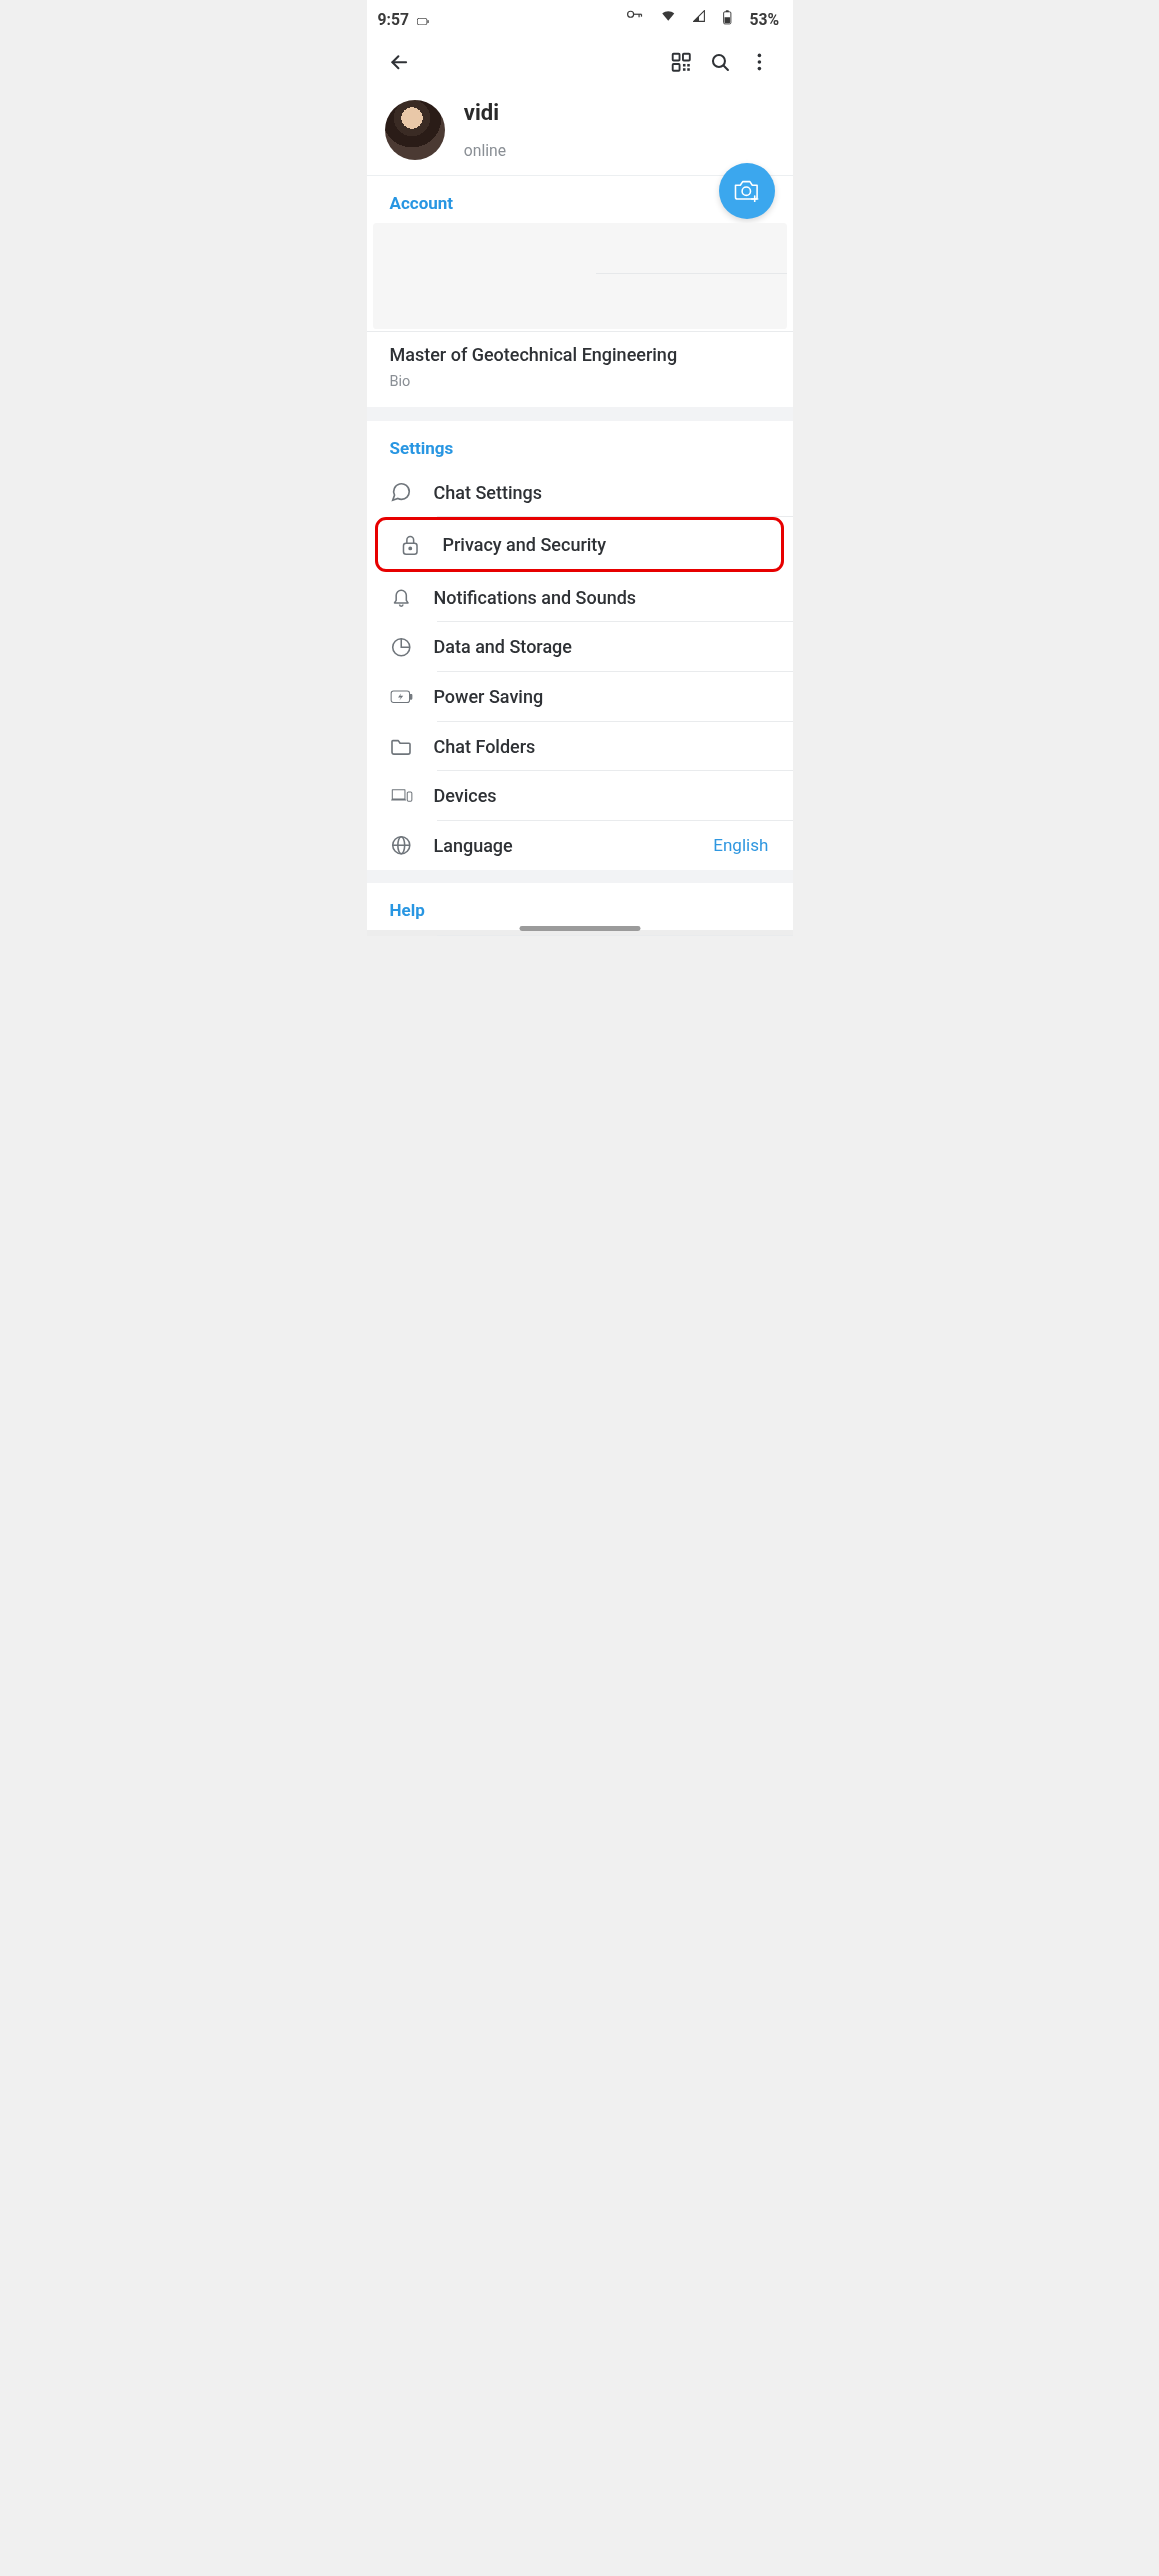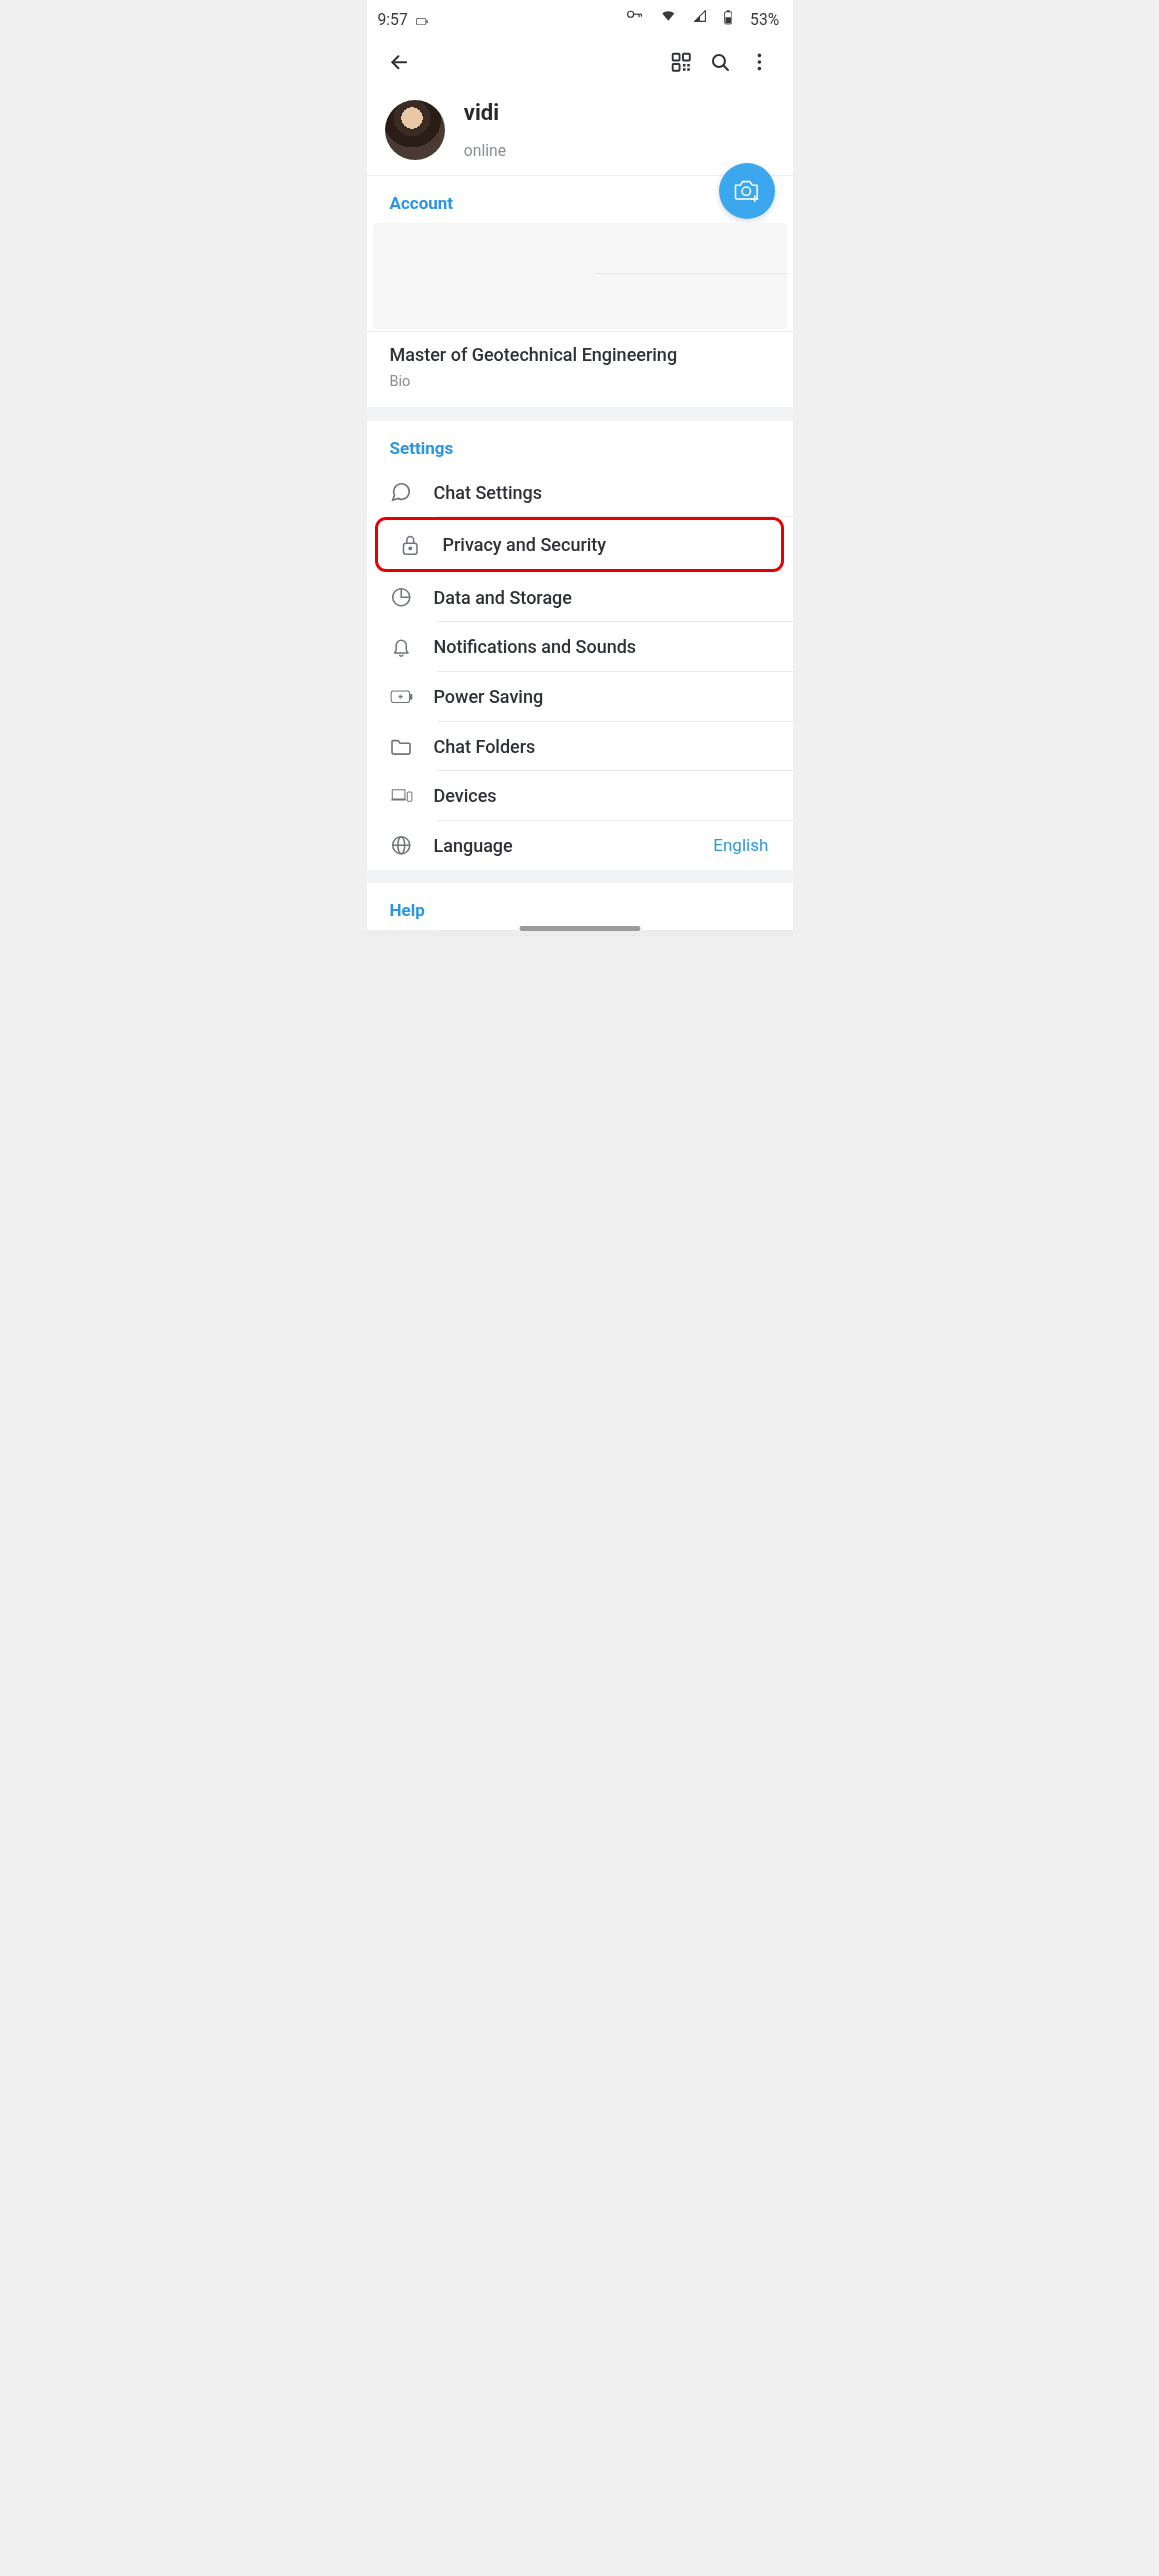--- a/index.html
+++ b/index.html
@@ -20,21 +20,21 @@
   }
   
   .status-bar {
     height: 39px;
     display: flex;
     align-items: center;
     justify-content: space-between;
     padding: 0 13.3px 0 11px;
     font-size: 15.7px;
     color: #3a3a3a;
-    font-weight: 400;
+    font-weight: 700;
   }
   .status-left { display: flex; align-items: center; gap: 8.5px; }
   .status-right { display: flex; align-items: flex-start; gap: 18px; }
   .status-right svg { display: block; }
 
   
   .toolbar {
     height: 46px;
     display: flex;
     align-items: center;
@@ -283,36 +283,36 @@
             <path d="M8 11 V7 a4 4 0 0 1 8 0 v4"></path>
             <circle cx="12" cy="17" r="1.4" fill="#6f757b"></circle>
           </svg>
       </div>
       <div class="label">Privacy and Security</div>
     </div>
   </div>
 
   <div class="row row-divider">
     <div class="icon-slot">
+      <svg width="20.5" height="22" viewBox="0 0 24 26" fill="none" stroke="#6f757b" stroke-width="1.8" stroke-linejoin="round">
+          <path d="M18 17 V11 a6 6 0 0 0 -12 0 v6 l-2 3 h16 z"></path>
+          <path d="M10 22 a2 2 0 0 0 4 0"></path>
+        </svg>
+    </div>
+    <div class="label">Notifications and Sounds</div>
+  </div>
+
+  <div class="row row-divider">
+    <div class="icon-slot">
       <svg width="20.5" height="20.5" viewBox="0 0 24 24" fill="none" stroke="#6f757b" stroke-width="1.8">
           <circle cx="12" cy="12" r="10"></circle>
           <path d="M12 2 v10 h10"></path>
         </svg>
     </div>
     <div class="label">Data and Storage</div>
-  </div>
-
-  <div class="row row-divider">
-    <div class="icon-slot">
-      <svg width="20.5" height="22" viewBox="0 0 24 26" fill="none" stroke="#6f757b" stroke-width="1.8" stroke-linejoin="round">
-          <path d="M18 17 V11 a6 6 0 0 0 -12 0 v6 l-2 3 h16 z"></path>
-          <path d="M10 22 a2 2 0 0 0 4 0"></path>
-        </svg>
-    </div>
-    <div class="label">Notifications and Sounds</div>
   </div>
 
   <div class="row row-divider">
     <div class="icon-slot">
       <svg width="24" height="15.7" viewBox="0 0 40 26" fill="none" stroke="#6f757b" stroke-width="1.8" stroke-linejoin="round">
           <rect x="2" y="3" width="32" height="20" rx="4"></rect>
           <rect x="35" y="9" width="3" height="8" rx="1" fill="#6f757b"></rect>
           <path d="M19 7 l-5 7 h5 l-3 6 l7 -9 h-5 z" fill="#6f757b" stroke="none"></path>
         </svg>
     </div>

